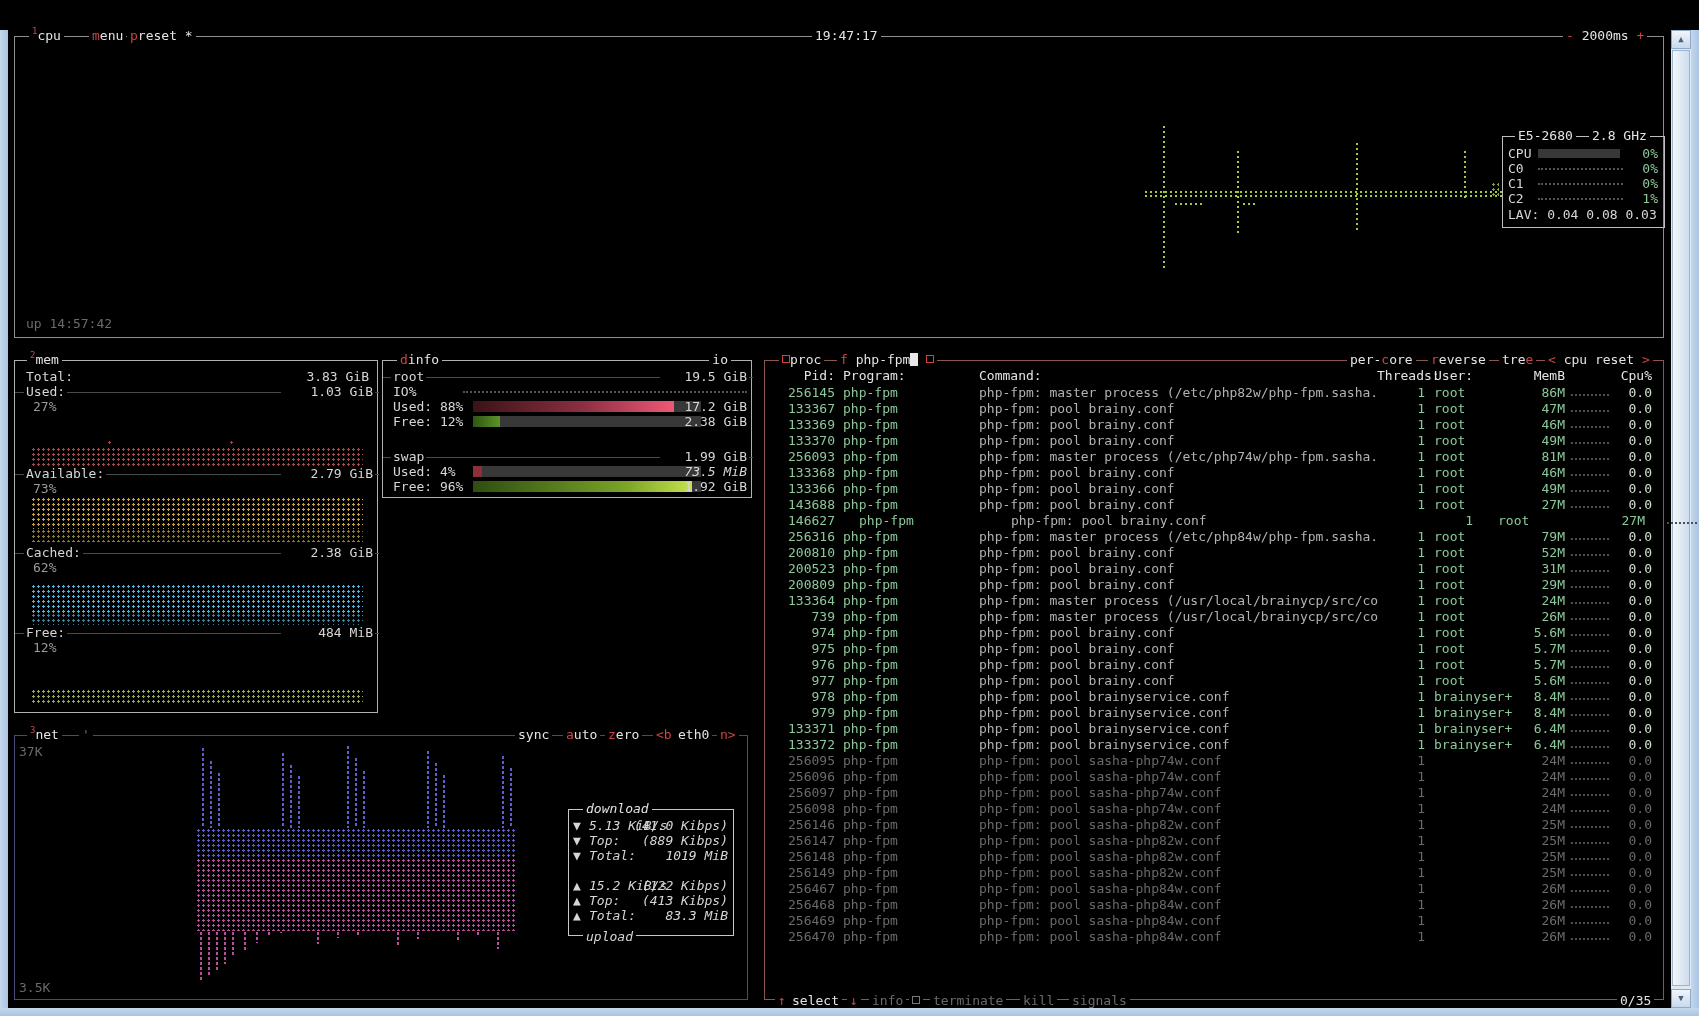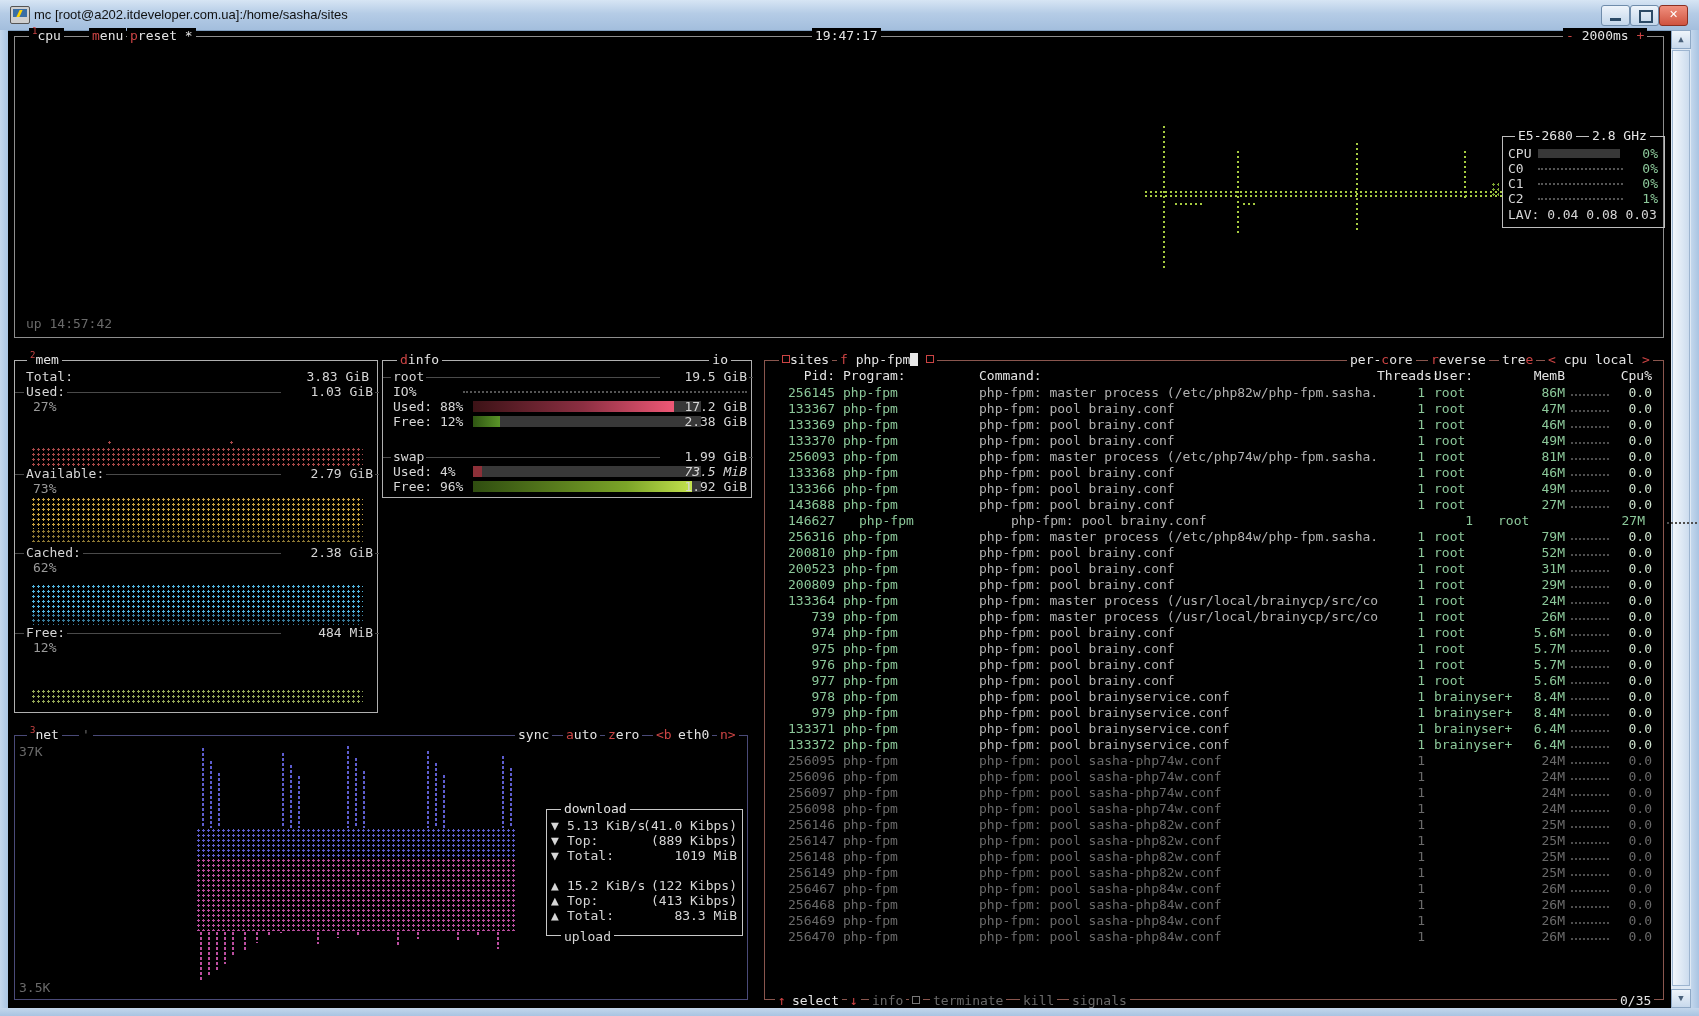--- a/index.html
+++ b/index.html
@@ -66,31 +66,20 @@
   .prow .c-pid,.prow .c-prog,.prow .c-thr,.prow .c-user,.prow .c-mem{color:#8cc89a;}
   .prow .c-cmd{color:#b2b2b2;} .prow .c-cpu{color:#cfe3cf;}
   .prow.dimrow .c-pid,.prow.dimrow .c-prog,.prow.dimrow .c-cmd,.prow.dimrow .c-thr,
   .prow.dimrow .c-user,.prow.dimrow .c-mem,.prow.dimrow .c-cpu{color:#6a6a6a;}
 </style>
 </head>
 <body>
 
 <div class="window">
 
-  <div class="titlebar">
-    <span class="putty-icon"></span>
-    <span class="apptitle">mc [root@a202.itdeveloper.com.ua]:/home/sasha/sites</span>
-    <span class="winbtn btn-min">
-        <span class="glyph-min"></span>
-      </span>
-    <span class="winbtn btn-max">
-        <span class="glyph-max"></span>
-      </span>
-    <span class="winbtn close btn-close"><span>✕</span></span>
-  </div>
 
   <div class="edge left"></div>
   <div class="edge right"></div>
   <div class="edge bottom"></div>
 
   <div class="scrollbar">
     <div class="sbtn sb-up">▲</div>
     <div class="sb-thumb"></div>
     <div class="sbtn sb-down">▼</div>
   </div>
@@ -266,21 +255,21 @@
         <div class="vcol" style="--c: #bc4ea0; left: 120px; top: 189px; height: 13px;"></div>
         <div class="vcol" style="--c: #bc4ea0; left: 140px; top: 189px; height: 7px;"></div>
         <div class="vcol" style="--c: #bc4ea0; left: 160px; top: 189px; height: 4px;"></div>
         <div class="vcol" style="--c: #bc4ea0; left: 200px; top: 189px; height: 16px;"></div>
         <div class="vcol" style="--c: #bc4ea0; left: 220px; top: 189px; height: 8px;"></div>
         <div class="vcol" style="--c: #bc4ea0; left: 260px; top: 189px; height: 11px;"></div>
         <div class="vcol" style="--c: #bc4ea0; left: 280px; top: 189px; height: 5px;"></div>
         <div class="vcol" style="--c: #bc4ea0; left: 300px; top: 189px; height: 18px;"></div>
       </div>
 
-    <div class="panel" style="left:531px;top:73px;width:197px;height:127px;border-color:#c8c8c8;">
+    <div class="panel" style="left:553px;top:73px;width:166px;height:127px;border-color:#c8c8c8;font-style:italic;">
       <span class="ptitle" style="left:14px;">download</span>
       <span class="pfoot" style="left:14px;">upload</span>
       <div class="abs" style="left:4px;top:8px;">▼</div>
       <div class="abs" style="left:20px;top:8px;">5.13 KiB/s</div>
       <div class="abs" style="right:5px;top:8px;">(41.0 Kibps)</div>
       <div class="abs" style="left:4px;top:23px;">▼</div>
       <div class="abs" style="left:20px;top:23px;">Top:</div>
       <div class="abs" style="right:5px;top:23px;">(889 Kibps)</div>
       <div class="abs" style="left:4px;top:38px;">▼</div>
       <div class="abs" style="left:20px;top:38px;">Total:</div>
@@ -291,26 +280,26 @@
       <div class="abs" style="left:4px;top:83px;">▲</div>
       <div class="abs" style="left:20px;top:83px;">Top:</div>
       <div class="abs" style="right:5px;top:83px;">(413 Kibps)</div>
       <div class="abs" style="left:4px;top:98px;">▲</div>
       <div class="abs" style="left:20px;top:98px;">Total:</div>
       <div class="abs" style="right:5px;top:98px;">83.3 MiB</div>
     </div>
   </div>
 
   <div class="panel" style="left:764px;top:360px;width:900px;height:640px;border-color:#8a564e;">
-    <span class="ptitle" style="left:14px;"><span class="sq"></span><span>sites</span></span>
+    <span class="ptitle" style="left:14px;"><span class="sq"></span><span>proc</span></span>
     <span class="ptitle" style="left:72px;"><span class="hot">f</span> <span>php-fpm</span><span class="cursor"></span>&nbsp;<span class="sq"></span></span>
     <span class="ptitle" style="left:582px;"><span>per-</span><span class="hot">c</span><span>ore</span></span>
     <span class="ptitle" style="left:663px;"><span class="hot">r</span><span>everse</span></span>
     <span class="ptitle" style="left:734px;"><span>tre</span><span class="hot">e</span></span>
-    <span class="ptitle" style="left:780px;"><span class="hot">&lt;</span> <span>cpu local</span> <span class="hot">&gt;</span></span>
+    <span class="ptitle" style="left:780px;"><span class="hot">&lt;</span> <span>cpu reset</span> <span class="hot">&gt;</span></span>
 
     <div class="phead" style="top:7px;">
       <span class="c-pid">Pid:</span>
       <span class="c-prog">Program:</span>
       <span class="c-cmd">Command:</span>
       <span class="c-thr">Threads:</span>
       <span class="c-user">User:</span>
       <span class="c-mem">MemB</span>
       <span class="c-dots"></span>
       <span class="c-cpu">Cpu%</span>

